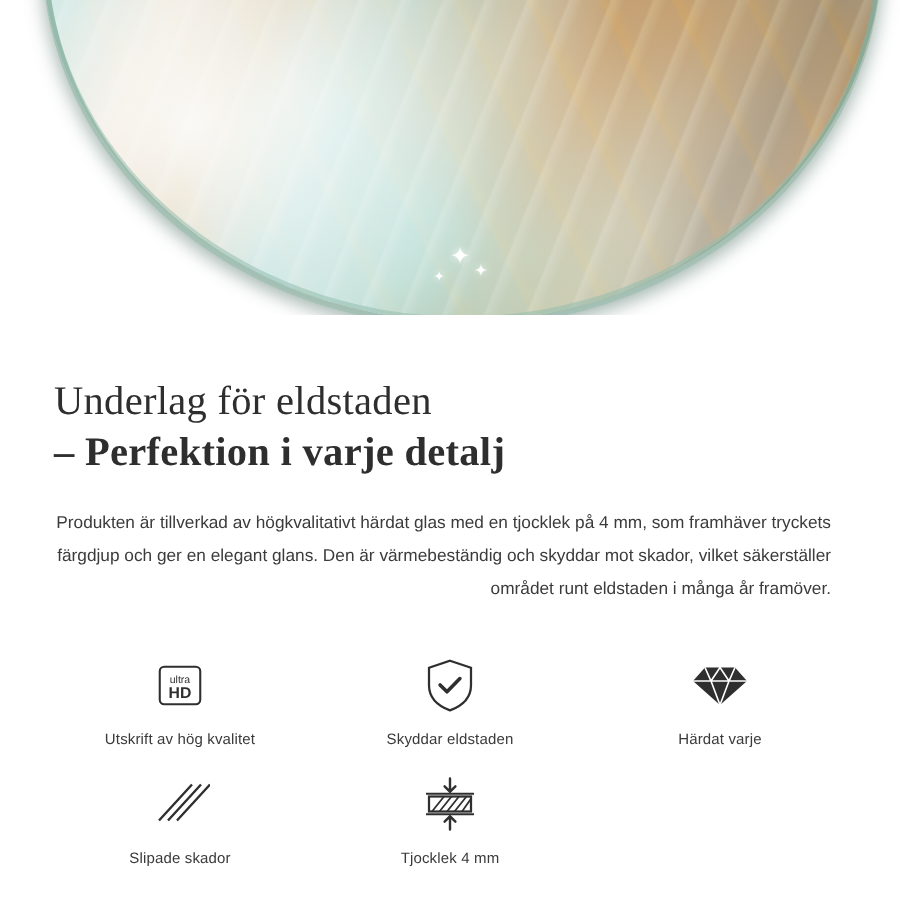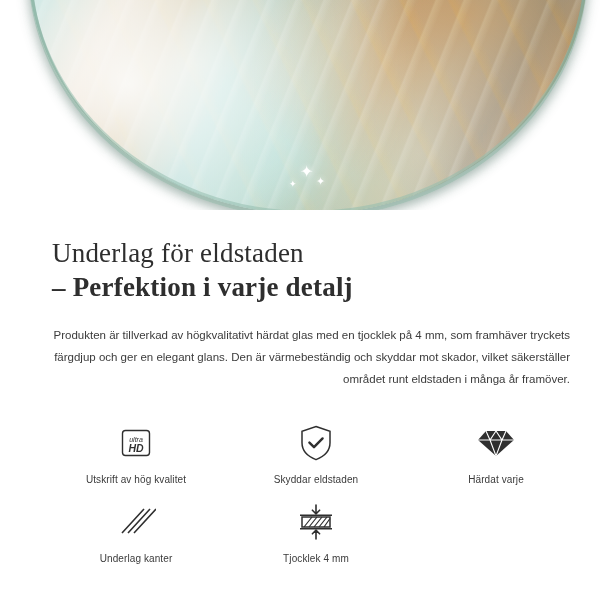--- a/index.html
+++ b/index.html
@@ -109,23 +109,22 @@
     user-select: none;
   }
   .sparkle.s1 { left: 300px; top: 164px; font-size: 16px; }
   .sparkle.s2 { left: 316px; top: 176px; font-size: 11px; }
   .sparkle.s3 { left: 289px; top: 180px; font-size: 9px; }
 
   
   .content {
     position: absolute;
     left: 0;
-    top: 210px;
+    top: 224px;
     width: 496px;
-    padding-left: 16px;
   }
   .headline {
     margin: 26px 0 0 36px;
     width: 520px;
     font-family: "Liberation Serif", serif;
     font-size: 27px;
     line-height: 34px;
     color: #2e2e2e;
     font-weight: 400;
     letter-spacing: 0.2px;
@@ -153,21 +152,20 @@
     display: flex;
     flex-direction: column;
     align-items: center;
     justify-content: flex-start;
   }
   .feature .glyph {
     height: 46px;
     display: flex;
     align-items: center;
     justify-content: flex-start;
-    font-style: italic;
   }
   .feature .caption {
     margin-top: 8px;
     font-size: 10px;
     color: #3a3a3a;
     text-align: center;
     letter-spacing: 0.1px;
   }
   svg { display: block; }
 </style>
@@ -230,21 +228,21 @@
         </span>
         <span class="caption">Härdat varje</span>
       </div>
 
       <div class="feature">
         <span class="glyph">
           <svg width="40" height="34" viewBox="0 0 40 34">
             <path d="M6 28 28 4M12 28 34 4M18 28 40 4" fill="none" stroke="#2f2f2f" stroke-width="1.6"></path>
           </svg>
         </span>
-        <span class="caption">Underlag kanter</span>
+        <span class="caption">Slipade skador</span>
       </div>
 
       <div class="feature">
         <span class="glyph">
           <svg width="44" height="40" viewBox="0 0 44 40">
             <path d="M22 3v8M18.4 8.2 22 11.8 25.6 8.2" fill="none" stroke="#2f2f2f" stroke-width="1.6" stroke-linecap="round"></path>
             <path d="M22 37v-8M18.4 31.8 22 28.2l3.6 3.6" fill="none" stroke="#2f2f2f" stroke-width="1.6" stroke-linecap="round"></path>
             <rect x="8" y="15" width="28" height="10" fill="none" stroke="#2f2f2f" stroke-width="1.5"></rect>
             <path d="M10 25 18 15M15 25 23 15M20 25 28 15M25 25 33 15M30 25 36 16.5" stroke="#2f2f2f" stroke-width="1.2"></path>
             <path d="M6 13.2h32M6 26.8h32" stroke="#2f2f2f" stroke-width="1.4"></path>

